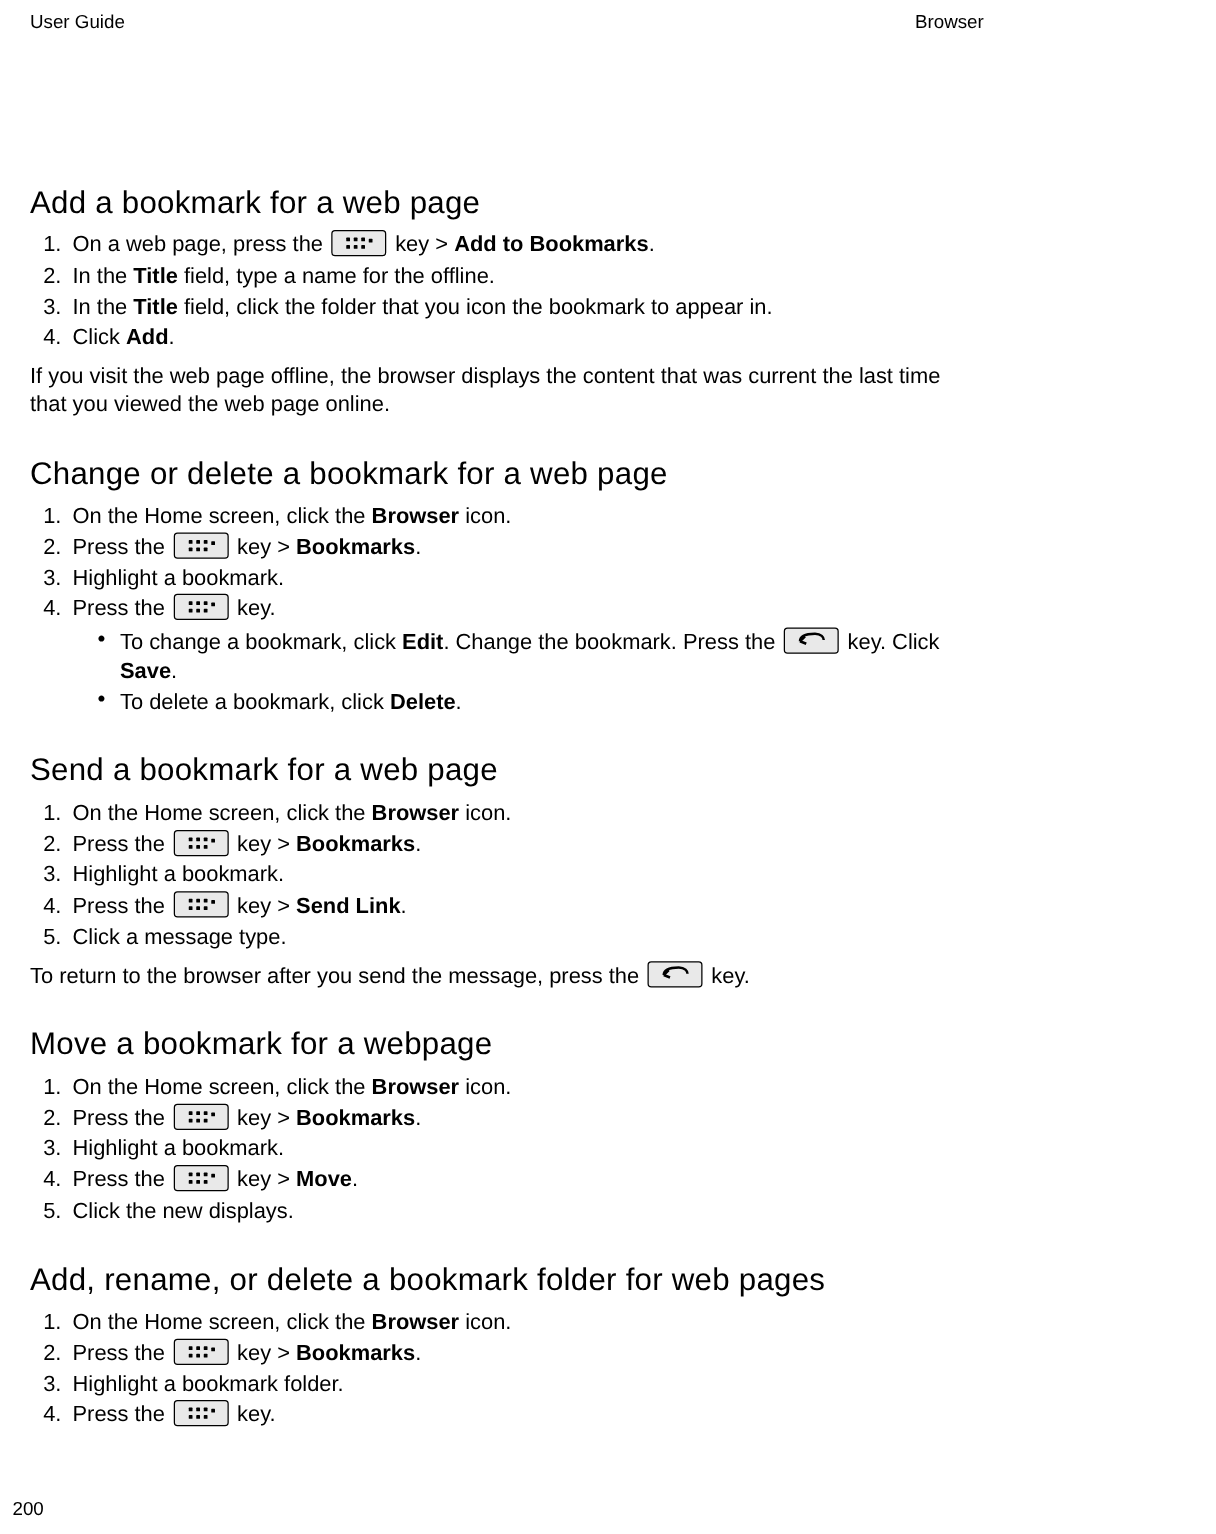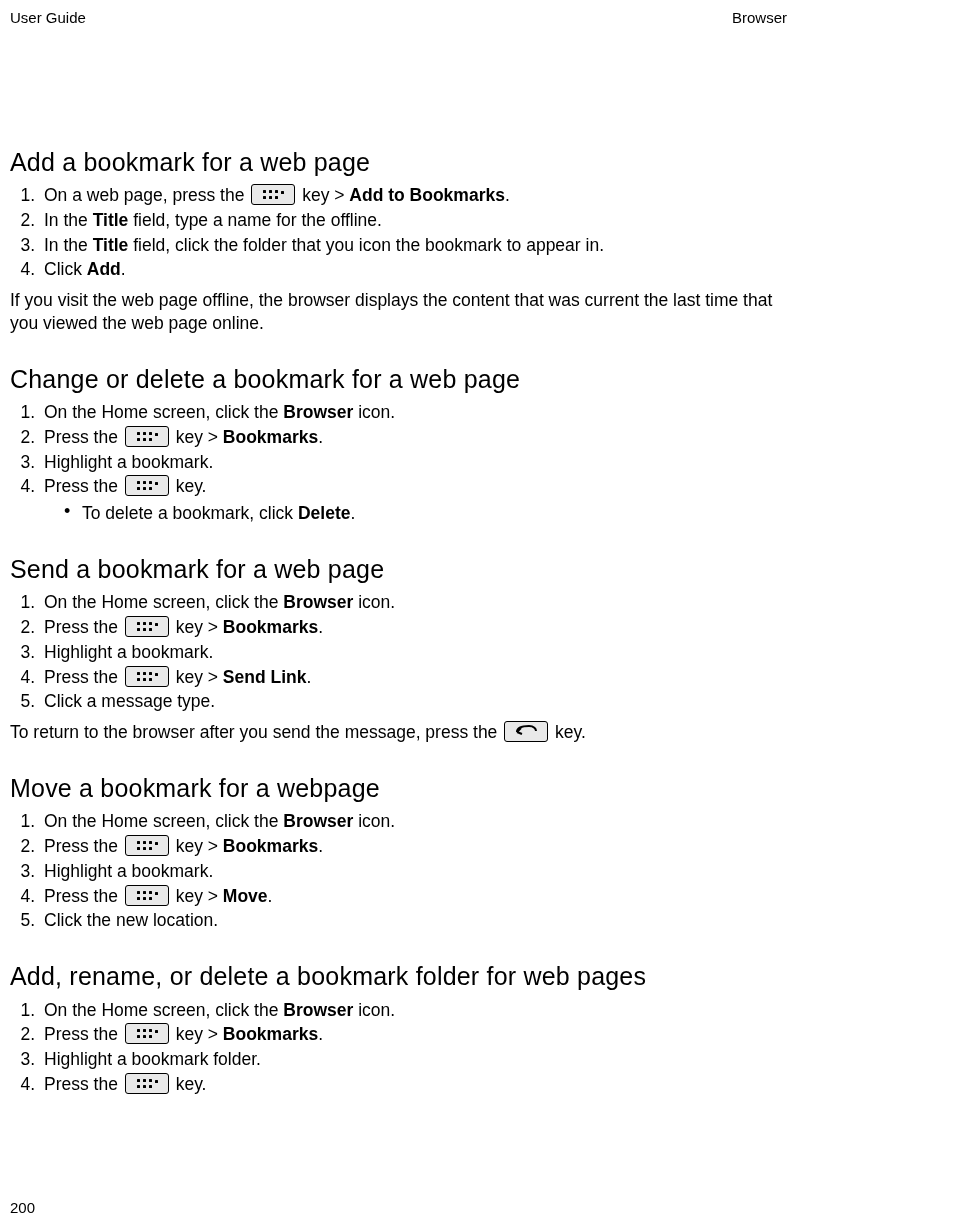--- a/index.html
+++ b/index.html
@@ -12,21 +12,21 @@
     font-family: "Segoe UI", "Helvetica Neue", Arial, sans-serif;
     color: #000;
     font-size: 17.5px;
     line-height: 1.3;
   }
   .page {
     position: relative;
     width: 797px;
     height: 1227px;
     box-sizing: border-box;
-    padding: 8px 10px 10px 10px;
+    padding: 8px 10px 10px 24px;
   }
   .hdr {
     display: flex;
     justify-content: space-between;
     font-size: 15px;
   }
   .content {
     padding-top: 118px;
     padding-left: 0;
     padding-right: 2px;
@@ -183,20 +183,26 @@
               <span class="d1"></span>
               <span class="d2"></span>
               <span class="d3"></span>
               <span class="d4"></span>
               <span class="d5"></span>
               <span class="d6"></span>
               <span class="d7"></span>
             </span></span><span> key.</span>
         <ul class="sub">
           <li>
+            <span>To change a bookmark, click </span><span class="bold">Edit</span><span>. Change the bookmark. Press the </span><span class="back-icon" title="Back key"><svg width="24" height="15" viewBox="0 0 24 15">
+                  <path d="M3 8 C 3 3, 10 2, 15 2 C 20 2, 22 5, 22 7" fill="none" stroke="#000" stroke-width="2"></path>
+                  <path d="M3 8 L7 4 M3 8 L8 10" fill="none" stroke="#000" stroke-width="2"></path>
+                </svg></span><span> key. Click </span><span class="bold">Save</span><span>.</span>
+          </li>
+          <li>
             <span>To delete a bookmark, click </span><span class="bold">Delete</span><span>.</span>
           </li>
         </ul>
       </li>
     </ol>
 
     <h2 class="section">Send a bookmark for a web page</h2>
     <ol class="steps">
       <li>
         <span>On the Home screen, click the </span><span class="bold">Browser</span><span> icon.</span>
@@ -254,21 +260,21 @@
         <span>Press the </span><span class="key-icon" title="Menu key"><span class="dots">
               <span class="d1"></span>
               <span class="d2"></span>
               <span class="d3"></span>
               <span class="d4"></span>
               <span class="d5"></span>
               <span class="d6"></span>
               <span class="d7"></span>
             </span></span><span> key &gt; </span><span class="bold">Move</span><span>.</span>
       </li>
-      <li>Click the new location.</li>
+      <li>Click the new displays.</li>
     </ol>
 
     <h2 class="section">Add, rename, or delete a bookmark folder for web pages</h2>
     <ol class="steps">
       <li>
         <span>On the Home screen, click the </span><span class="bold">Browser</span><span> icon.</span>
       </li>
       <li>
         <span>Press the </span><span class="key-icon" title="Menu key"><span class="dots">
               <span class="d1"></span>

